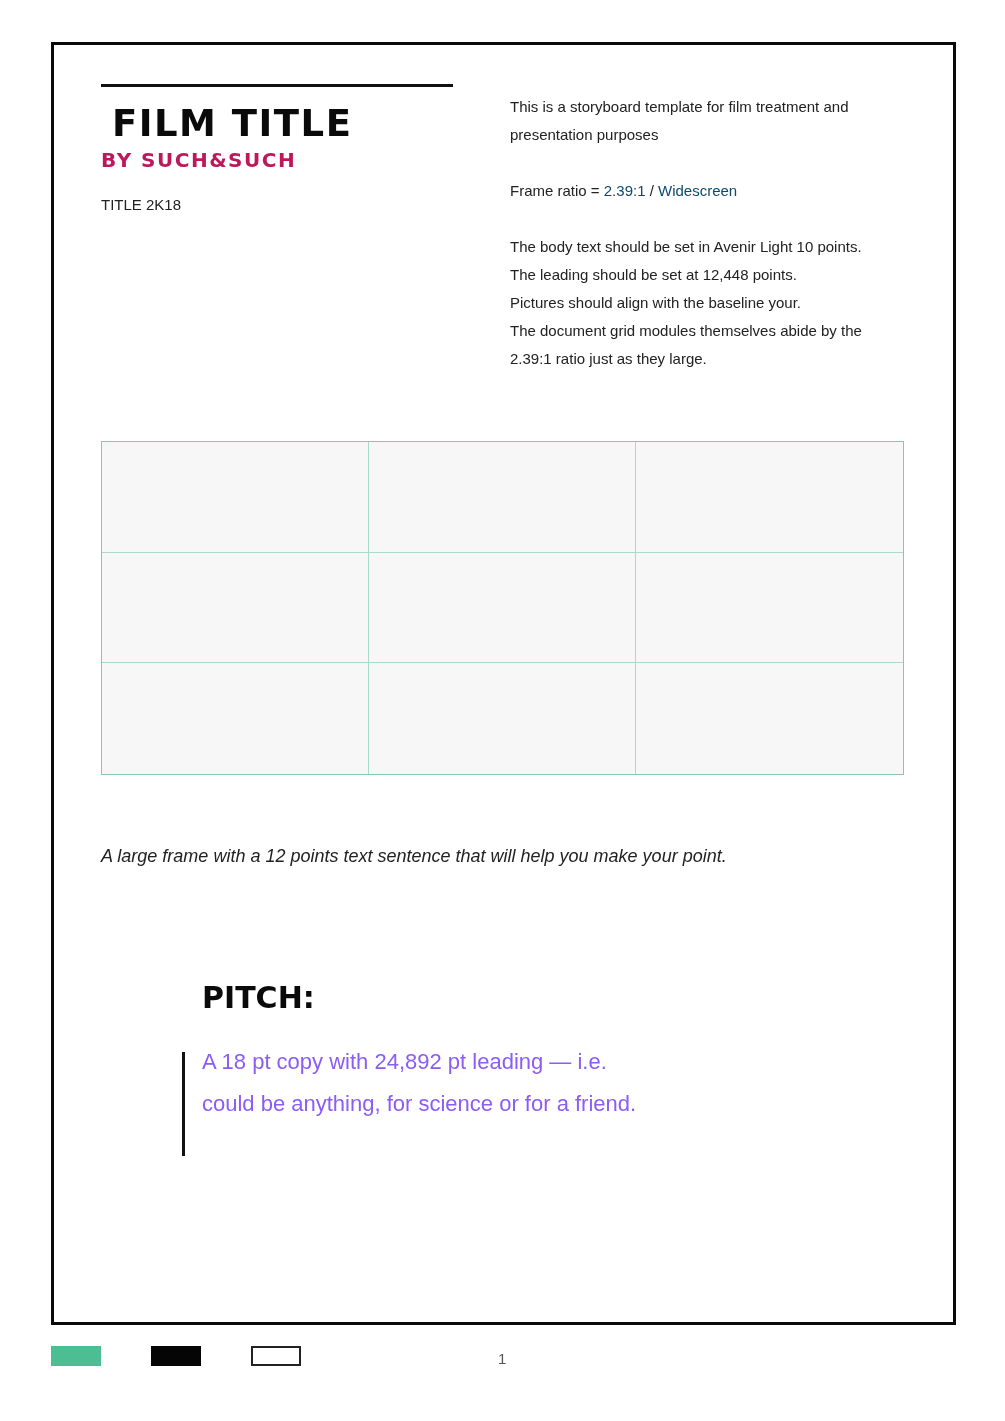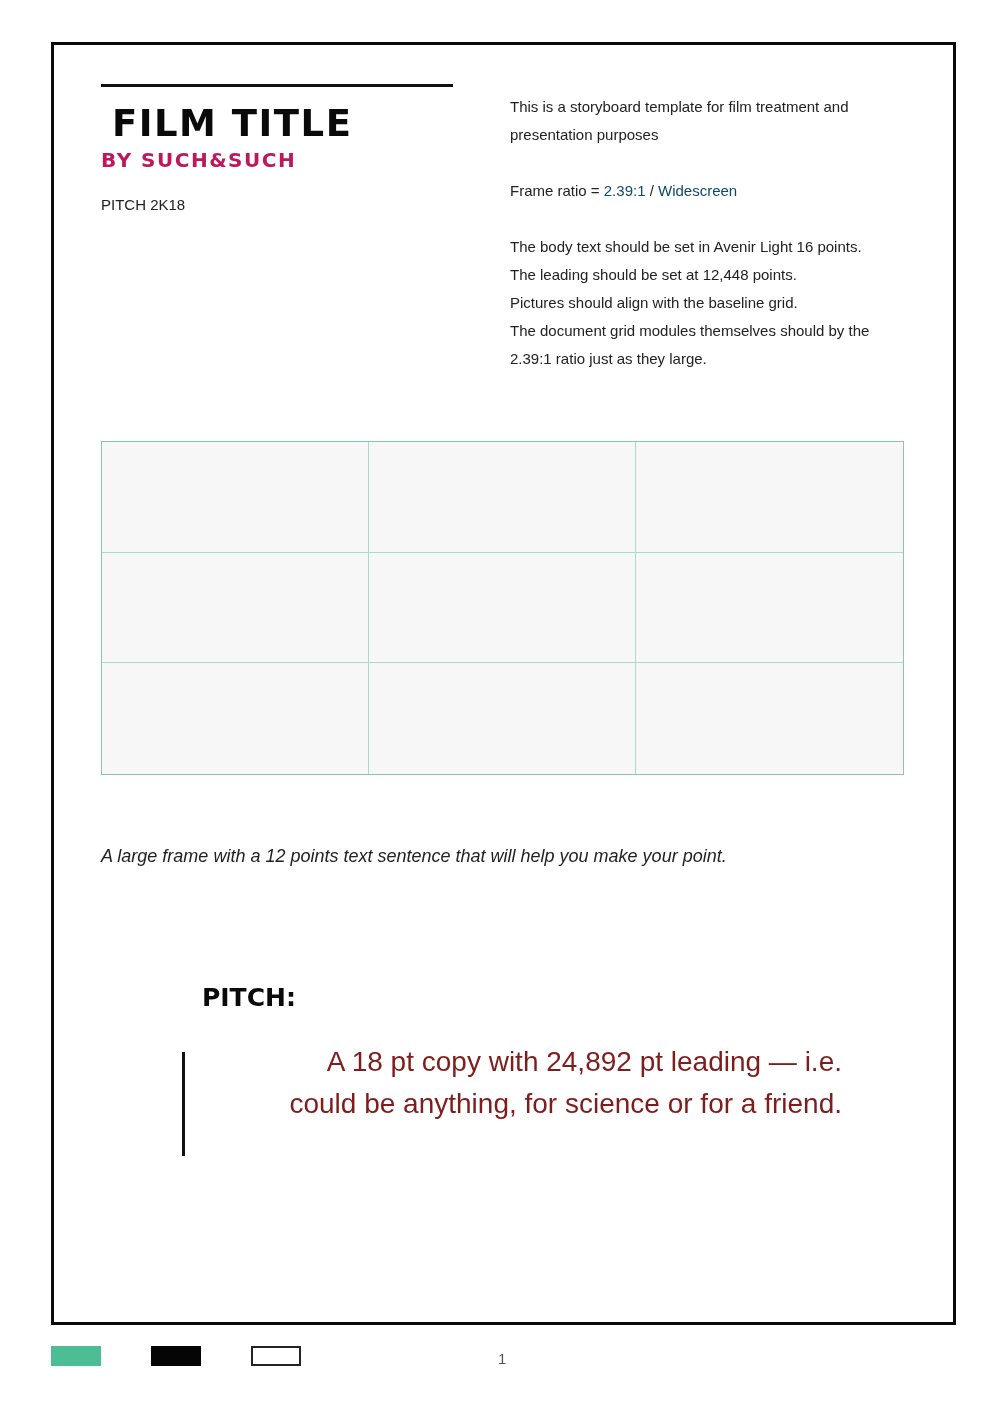--- a/index.html
+++ b/index.html
@@ -11,50 +11,50 @@
     .year { position: absolute; left: 101px; top: 195px; font-size: 15px; color: #222; line-height: 20px; }
     .intro { position: absolute; left: 503px; top: 89px; width: 410px; font-size: 15px; line-height: 21px; color: #222; }
     .intro p { margin: 7px; }
     .intro .gap { height: 21px; }
     .accent { color: #0c4a6e; }
     .storyboard-grid { position: absolute; left: 101px; top: 441px; width: 803px; height: 334px; border: 1.5px solid #8cc4b2; background: #f7f7f7; display: grid; grid-template-columns: repeat(3, 1fr); grid-template-rows: repeat(3, 1fr); box-sizing: border-box; }
     .cell { border-right: 1.5px solid #a8dcc8; border-bottom: 1.5px solid #a8dcc8; background: #f7f7f7; }
     .cell.c3 { border-right: none; }
     .cell.r3 { border-bottom: none; }
     .caption { position: absolute; left: 101px; top: 800px; font-style: italic; font-size: 18px; color: #222; line-height: 24px; margin-top: 44px; }
-    .pitch-heading { position: absolute; left: 202px; top: 982px; font-family: "DejaVu Sans", sans-serif; font-weight: bold; font-size: 25px; color: #0a0a0a; line-height: 32px; }
+    .pitch-heading { position: absolute; left: 202px; top: 982px; font-family: "DejaVu Sans", sans-serif; font-weight: bold; font-size: 30px; color: #0a0a0a; line-height: 32px; }
     .pitch-bar { position: absolute; left: 182px; top: 1052px; width: 3px; height: 104px; background: #111; }
-    .pitch-body { position: absolute; left: 202px; top: 1041px; width: 640px; font-size: 28px; line-height: 42px; color: #7f1d1d; text-align: right; }
+    .pitch-body { position: absolute; left: 202px; top: 1041px; width: 640px; font-size: 22px; line-height: 42px; color: #8b5cf6; }
     .pitch-body div { white-space: nowrap; }
     .swatch { position: absolute; top: 1346px; width: 50px; height: 20px; box-sizing: border-box; }
     .swatch-green { left: 51px; background: #4dbd94; }
     .swatch-black { left: 151px; background: #050505; }
     .swatch-white { left: 251px; background: #ffffff; border: 2px solid #222; }
     .page-number { position: absolute; left: 498px; top: 1349px; font-size: 15px; color: #555; line-height: 20px; }
   </style>
 </head>
 <body>
 
 <div class="page-frame"></div>
 
 <div class="title-rule"></div>
 <h1 class="film-title">FILM TITLE</h1>
 <div class="byline">BY SUCH&amp;SUCH</div>
-<div class="year">PITCH 2K18</div>
+<div class="year">TITLE 2K18</div>
 
 <div class="intro">
   <p>This is a storyboard template for film treatment and</p>
   <p>presentation purposes</p>
   <div class="gap"></div>
   <p><span>Frame ratio = </span><span class="accent">2.39:1</span><span> / </span><span class="accent">Widescreen</span></p>
   <div class="gap"></div>
-  <p>The body text should be set in Avenir Light 16 points.</p>
+  <p>The body text should be set in Avenir Light 10 points.</p>
   <p>The leading should be set at 12,448 points.</p>
-  <p>Pictures should align with the baseline grid.</p>
-  <p>The document grid modules themselves should by the</p>
+  <p>Pictures should align with the baseline your.</p>
+  <p>The document grid modules themselves abide by the</p>
   <p>2.39:1 ratio just as they large.</p>
 </div>
 
 <div class="storyboard-grid">
   <div class="cell"></div>
   <div class="cell"></div>
   <div class="cell c3"></div>
   <div class="cell"></div>
   <div class="cell"></div>
   <div class="cell c3"></div>

